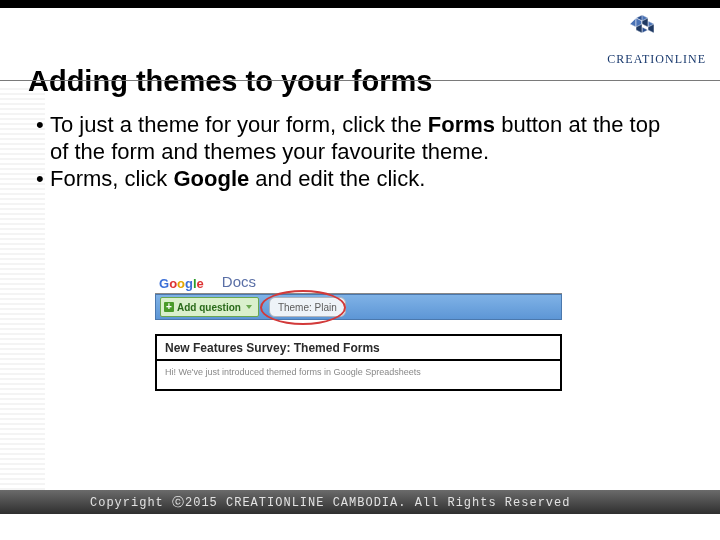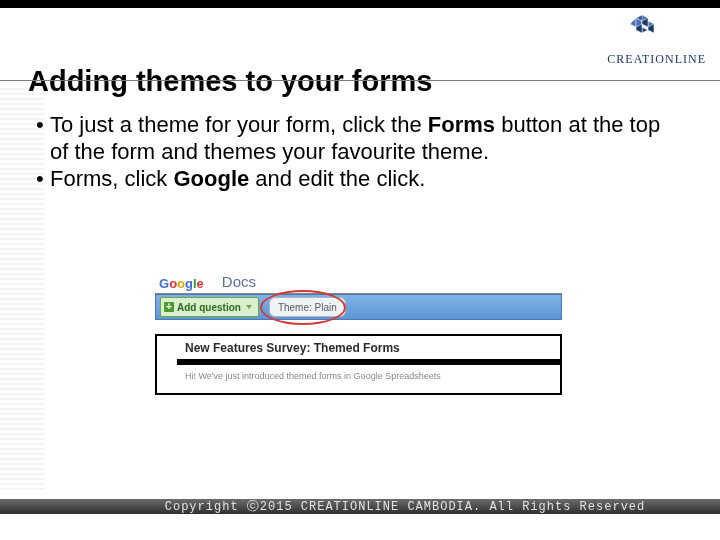--- a/index.html
+++ b/index.html
@@ -44,27 +44,27 @@
   .gd-docs { font-size: 15px; color: #5a6fa6; margin-left: 1px; position: relative; top: -1px; }
   .gd-rule { border-top: 1px solid #888; margin-top: 2px; }
 
   .toolbar { height: 26px; background: linear-gradient(#7fb2e6, #5d96d6); display: flex; align-items: center; border: 1px solid #4b78ad; }
   .add-btn { height: 20px; margin-left: 4px; background: #daf0cc; border: 1px solid #6aa84f; border-radius: 2px; display: flex; align-items: center; padding: 0 6px 0 3px; gap: 3px; color: #2a6a1a; font-size: 10px; font-weight: bold; }
   .add-plus { width: 10px; height: 10px; background: #4a9b2a; color: #fff; display: flex; align-items: center; justify-content: center; font-size: 10px; line-height: 1; border-radius: 1px; }
   .add-caret { width: 0; height: 0; border-left: 3px solid transparent; border-right: 3px solid transparent; border-top: 4px solid #6aa84f; margin-left: 2px; }
   .theme-btn { height: 20px; margin-left: 10px; background: #eef3f8; border: 1px solid #b1b5bc; border-radius: 6px; padding: 0 8px; color: #5c5c5c; font-size: 10px; display: flex; align-items: center; position: relative; }
   .circle { position: absolute; left: -10px; top: -8px; width: 86px; height: 35px; border: 2px solid #d23a3a; border-radius: 50%; pointer-events: none; }
 
-  .form-card { margin-top: 14px; border: 2px solid #000; background: #fff; padding-left: 20px; }
+  .form-card { margin-top: 14px; border: 2px solid #000; background: #fff; }
   .form-title { padding: 5px 8px 4px; font-size: 12px; font-weight: bold; color: #2b2b2b; border-bottom: 1px solid #000; }
-  .form-body { padding: 6px 8px 12px; border-top: 5px solid #000000; }
+  .form-body { padding: 6px 8px 12px; border-top: 1px solid #000000; }
   .form-body .line { font-size: 9px; color: #888; }
 
   
-  .footer { position: absolute; left: 0; right: 0; bottom: 26px; height: 15px; background: linear-gradient(#6b6b6b, #2f2f2f); display: flex; align-items: center; justify-content: center; }
+  .footer { position: absolute; left: 0; right: 0; bottom: 26px; height: 24px; background: linear-gradient(#6b6b6b, #2f2f2f); display: flex; align-items: center; }
   .footer-text { color: #e2e2e2; font-size: 12px; letter-spacing: 1px; padding-left: 90px; font-family: "Courier New", monospace; }
   .footer-below { position: absolute; left:0; right:0; bottom:0; height:20px; background:#fff; }
 </style>
 </head>
 <body>
 
 <div class="slide">
   <div class="topbar"></div>
 
   <div class="logo">

